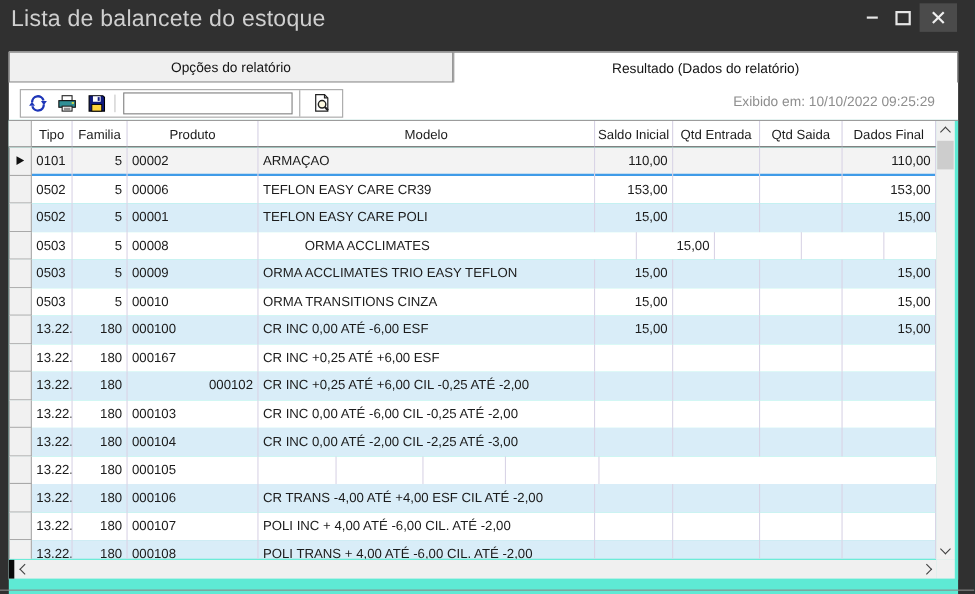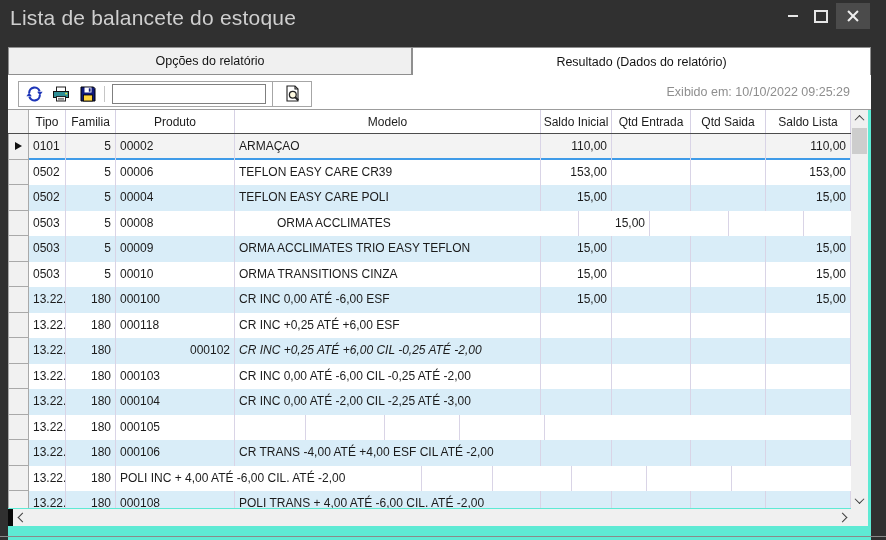--- a/index.html
+++ b/index.html
@@ -144,21 +144,21 @@
     <div class="grid">
       <div class="ghead" id="ghead">
         <div class="hind"></div>
       <div class="hc" style="width: 37px;">Tipo</div>
           <div class="hc" style="width: 50px;">Familia</div>
           <div class="hc" style="width: 119px;">Produto</div>
           <div class="hc" style="width: 306px;">Modelo</div>
           <div class="hc" style="width: 71px;">Saldo Inicial</div>
           <div class="hc" style="width: 79px;">Qtd Entrada</div>
           <div class="hc" style="width: 75px;">Qtd Saida</div>
-          <div class="hc" style="width: 85px;">Saldo Lista</div>
+          <div class="hc" style="width: 85px;">Dados Final</div>
         </div>
       <div class="rows" id="rows">
           <div class="grow sel">
             <div class="ind">
               <span class="selarrow"></span>
             </div>
             <div class="c left" style="width: 37px;">0101</div>
             <div class="c right" style="width: 50px;">5</div>
             <div class="c left" style="width: 119px;">00002</div>
             <div class="c left" style="width: 306px;">ARMAÇAO</div>
@@ -175,21 +175,21 @@
             <div class="c left" style="width: 306px;">TEFLON EASY CARE CR39</div>
             <div class="c right" style="width: 71px;">153,00</div>
             <div class="c right" style="width: 79px;"></div>
             <div class="c right" style="width: 75px;"></div>
             <div class="c right" style="width: 85px;">153,00</div>
           </div>
           <div class="grow alt">
             <div class="ind"></div>
             <div class="c left" style="width: 37px;">0502</div>
             <div class="c right" style="width: 50px;">5</div>
-            <div class="c left" style="width: 119px;">00004</div>
+            <div class="c left" style="width: 119px;">00001</div>
             <div class="c left" style="width: 306px;">TEFLON EASY CARE POLI</div>
             <div class="c right" style="width: 71px;">15,00</div>
             <div class="c right" style="width: 79px;"></div>
             <div class="c right" style="width: 75px;"></div>
             <div class="c right" style="width: 85px;">15,00</div>
           </div>
           <div class="grow">
             <div class="ind"></div>
             <div class="c left" style="width: 37px;">0503</div>
             <div class="c right" style="width: 50px;">5</div>
@@ -230,33 +230,33 @@
             <div class="c left" style="width: 306px;">CR INC 0,00 ATÉ -6,00 ESF</div>
             <div class="c right" style="width: 71px;">15,00</div>
             <div class="c right" style="width: 79px;"></div>
             <div class="c right" style="width: 75px;"></div>
             <div class="c right" style="width: 85px;">15,00</div>
           </div>
           <div class="grow">
             <div class="ind"></div>
             <div class="c left" style="width: 37px;">13.22.</div>
             <div class="c right" style="width: 50px;">180</div>
-            <div class="c left" style="width: 119px;">000118</div>
+            <div class="c left" style="width: 119px;">000167</div>
             <div class="c left" style="width: 306px;">CR INC +0,25 ATÉ +6,00 ESF</div>
             <div class="c right" style="width: 71px;"></div>
             <div class="c right" style="width: 79px;"></div>
             <div class="c right" style="width: 75px;"></div>
             <div class="c right" style="width: 85px;"></div>
           </div>
           <div class="grow alt">
             <div class="ind"></div>
             <div class="c left" style="width: 37px;">13.22.</div>
             <div class="c right" style="width: 50px;">180</div>
             <div class="c left" style="width: 119px; text-align: right;">000102</div>
-            <div class="c left" style="width: 306px; font-style: italic;">CR INC +0,25 ATÉ +6,00 CIL -0,25 ATÉ -2,00</div>
+            <div class="c left" style="width: 306px;">CR INC +0,25 ATÉ +6,00 CIL -0,25 ATÉ -2,00</div>
             <div class="c right" style="width: 71px;"></div>
             <div class="c right" style="width: 79px;"></div>
             <div class="c right" style="width: 75px;"></div>
             <div class="c right" style="width: 85px;"></div>
           </div>
           <div class="grow">
             <div class="ind"></div>
             <div class="c left" style="width: 37px;">13.22.</div>
             <div class="c right" style="width: 50px;">180</div>
             <div class="c left" style="width: 119px;">000103</div>
@@ -295,20 +295,21 @@
             <div class="c left" style="width: 306px;">CR TRANS -4,00 ATÉ +4,00 ESF CIL ATÉ -2,00</div>
             <div class="c right" style="width: 71px;"></div>
             <div class="c right" style="width: 79px;"></div>
             <div class="c right" style="width: 75px;"></div>
             <div class="c right" style="width: 85px;"></div>
           </div>
           <div class="grow">
             <div class="ind"></div>
             <div class="c left" style="width: 37px;">13.22.</div>
             <div class="c right" style="width: 50px;">180</div>
+            <div class="c left" style="width: 119px;">000107</div>
             <div class="c left" style="width: 306px;">POLI INC + 4,00 ATÉ -6,00 CIL. ATÉ -2,00</div>
             <div class="c right" style="width: 71px;"></div>
             <div class="c right" style="width: 79px;"></div>
             <div class="c right" style="width: 75px;"></div>
             <div class="c right" style="width: 85px;"></div>
           </div>
           <div class="grow alt">
             <div class="ind"></div>
             <div class="c left" style="width: 37px;">13.22.</div>
             <div class="c right" style="width: 50px;">180</div>

